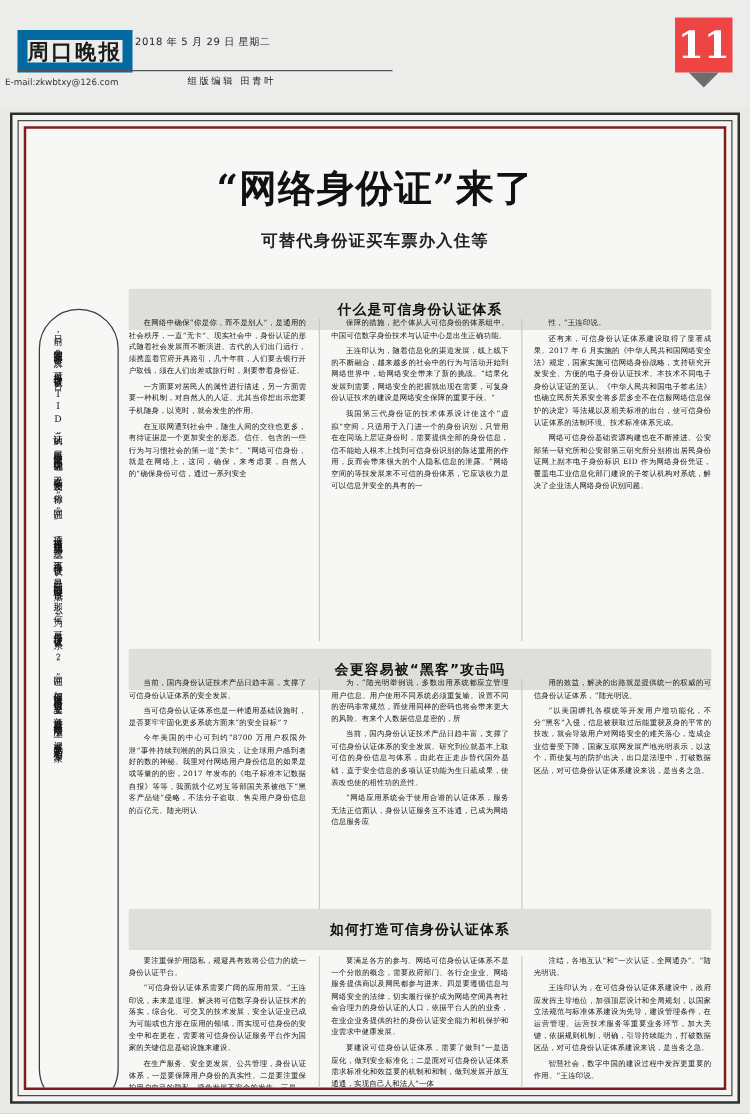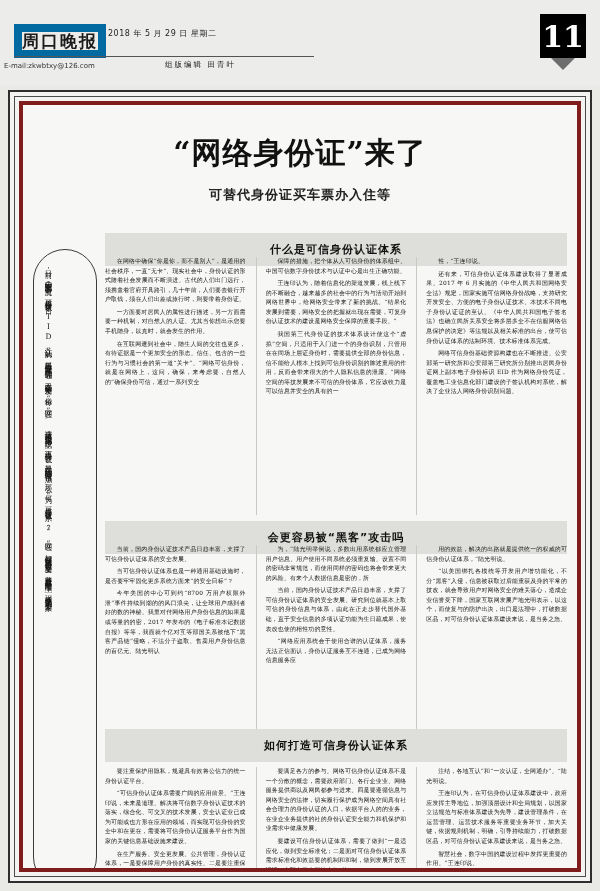--- a/index.html
+++ b/index.html
@@ -53,21 +53,21 @@
     letter-spacing: 0.5px;
   }
   .mast-email {
     position: absolute;
     left: 4px; top: 62px;
     font-size: 7px;
     color: #333;
   }
   .mast-editors {
     position: absolute;
-    left: 165px; top: 60px;
+    left: 150px; top: 60px;
     font-size: 7.5px;
     color: #222;
     letter-spacing: 2px;
   }
   .mast-rule {
     position: absolute;
     left: 14px; top: 56px;
     width: 300px;
     height: 1px;
     background: #555;
@@ -79,21 +79,21 @@
     font-weight: bold;
     color: #1b1b1b;
     font-family: "DejaVu Serif", "Liberation Serif", serif;
     letter-spacing: 1px;
   }
   .mast-pageno {
     position: absolute;
     right: 14px; top: 14px;
     width: 46px;
     height: 44px;
-    background: #000000;
+    background: #ef4444;
     color: #fff;
     font-size: 30px;
     font-weight: bold;
     display: flex;
     align-items: center;
     justify-content: center;
     font-family: "DejaVu Serif", "Liberation Serif", serif;
   }
   .mast-tri {
     position: absolute;
@@ -117,21 +117,21 @@
   .frame-mid {
     position: absolute;
     left: 4px; top: 4px;
     right: 4px; bottom: 4px;
     border: 1px solid #4a4a4a;
   }
   .frame-inner {
     position: absolute;
     left: 9px; top: 9px;
     right: 9px; bottom: 9px;
-    border: 4px solid #7f1d1d;
+    border: 2px solid #7f1d1d;
     background: #f7f7f5;
     overflow: hidden;
   }
 
   
   .headline {
     margin: 28px 0 0 0;
     text-align: center;
     font-family: "DejaVu Serif", "Liberation Serif", serif;
     font-size: 30px;

